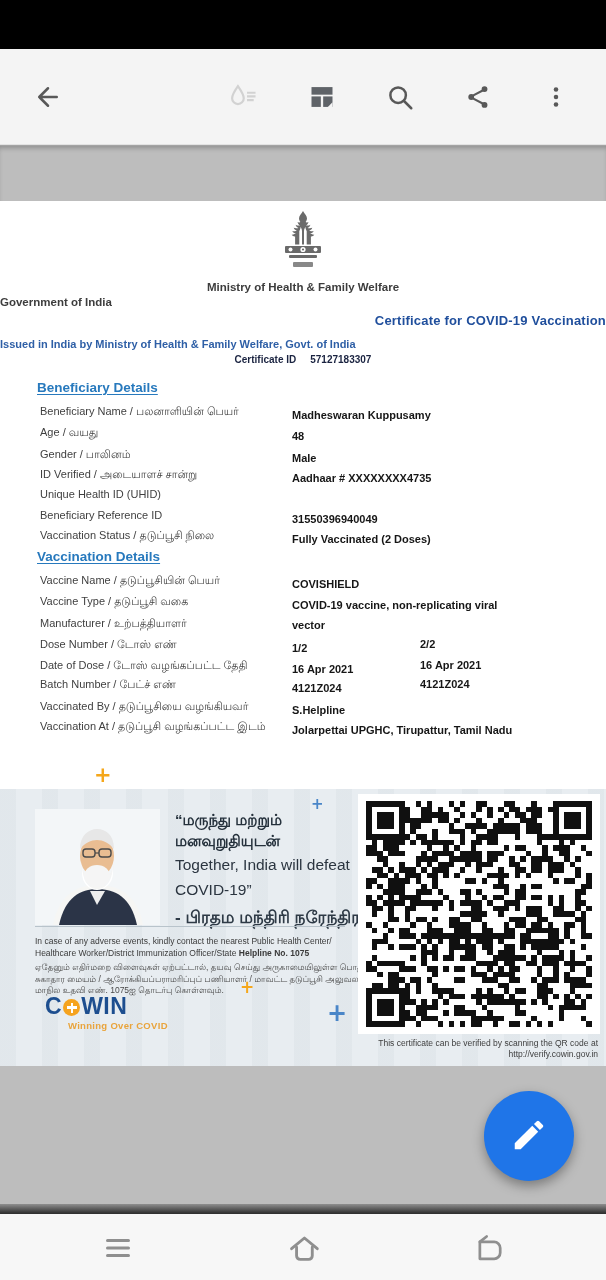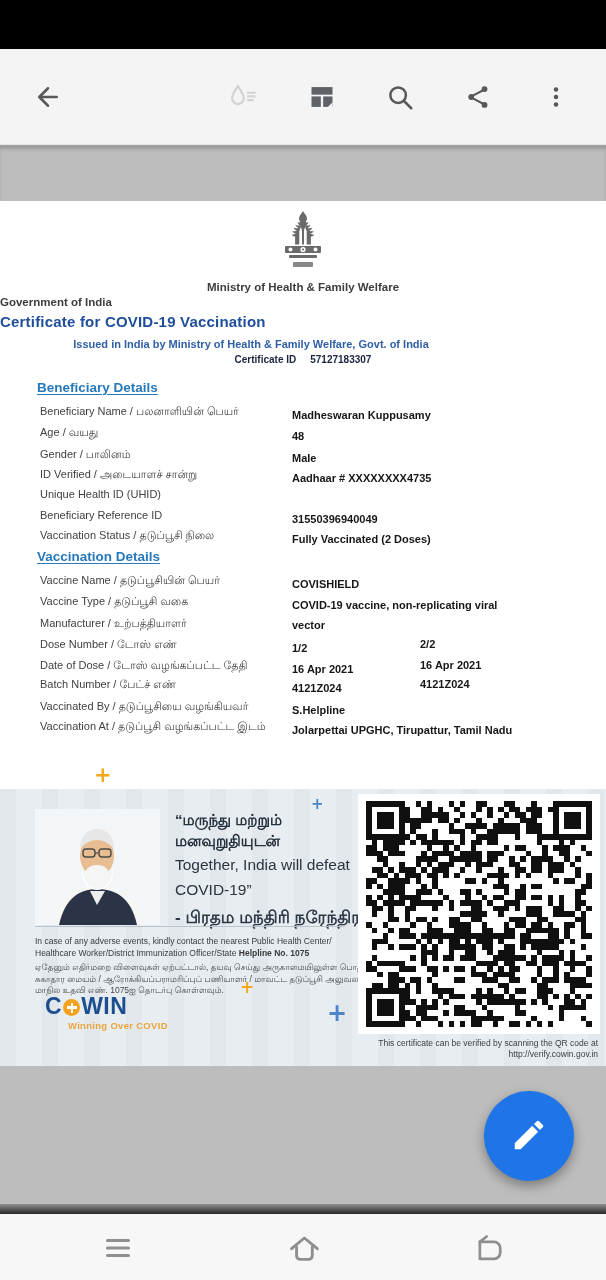--- a/index.html
+++ b/index.html
@@ -24,22 +24,22 @@
              box-shadow:inset 0 4px 5px -2px rgba(0,0,0,.25); }
   .gray-bottom { position:absolute; left:0; top:1062px; width:606px; height:138px; background:#bdbdbd; }
   .nav-shadow { position:absolute; left:0; top:1200px; width:606px; height:10px;
                 background:linear-gradient(180deg,#8f8f8f 0%,#383838 85%,#2d2d2d 100%); }
 
   
   .page { position:absolute; left:0; top:197px; width:606px; height:865px; background:#fff; }
   .emblem { position:absolute; left:280px; top:8px; width:46px; height:66px; }
   .ministry-1 { position:absolute; left:0; top:80px; width:606px; text-align:center; font-size:11.5px; font-weight:700; color:#3d3d3d; }
   .ministry-2 { position:absolute; left:0; top:95px; width:606px; text-align:left; font-size:11.5px; font-weight:700; color:#3d3d3d; }
-  .doc-title { position:absolute; left:0; top:112px; width:606px; text-align:left; font-size:15px; font-weight:700; color:#1f4e9c; letter-spacing:.2px; }
-  .doc-subtitle { position:absolute; left:0; top:137px; width:502px; text-align:center; font-size:11px; font-weight:700; color:#2e5fa6; }
+  .doc-title { position:absolute; left:0; top:112px; width:606px; text-align:right; font-size:13px; font-weight:700; color:#1f4e9c; letter-spacing:.2px; }
+  .doc-subtitle { position:absolute; left:0; top:137px; width:502px; font-size:11px; font-weight:700; color:#2e5fa6; }
   .cert-id-line { position:absolute; left:0; top:153px; width:606px; text-align:center; font-size:10px; font-weight:700; color:#1a2340; }
   .cert-id-line .num { margin-left:14px; }
 
   .sec-heading { position:absolute; left:37px; font-size:13.5px; font-weight:700; color:#2779bd;
                  text-decoration:underline; text-underline-offset:2px; }
   .sec-ben { top:179px; } .sec-vac { top:348px; }
 
   .frow { position:absolute; left:0; width:606px; height:20px; }
   .frow .lbl { position:absolute; left:40px; top:0; font-size:11px; color:#3f3f3f; white-space:nowrap; }
   .frow .val { position:absolute; left:292px; top:0; width:230px; font-size:11px; font-weight:700; color:#161616; line-height:20px; }

